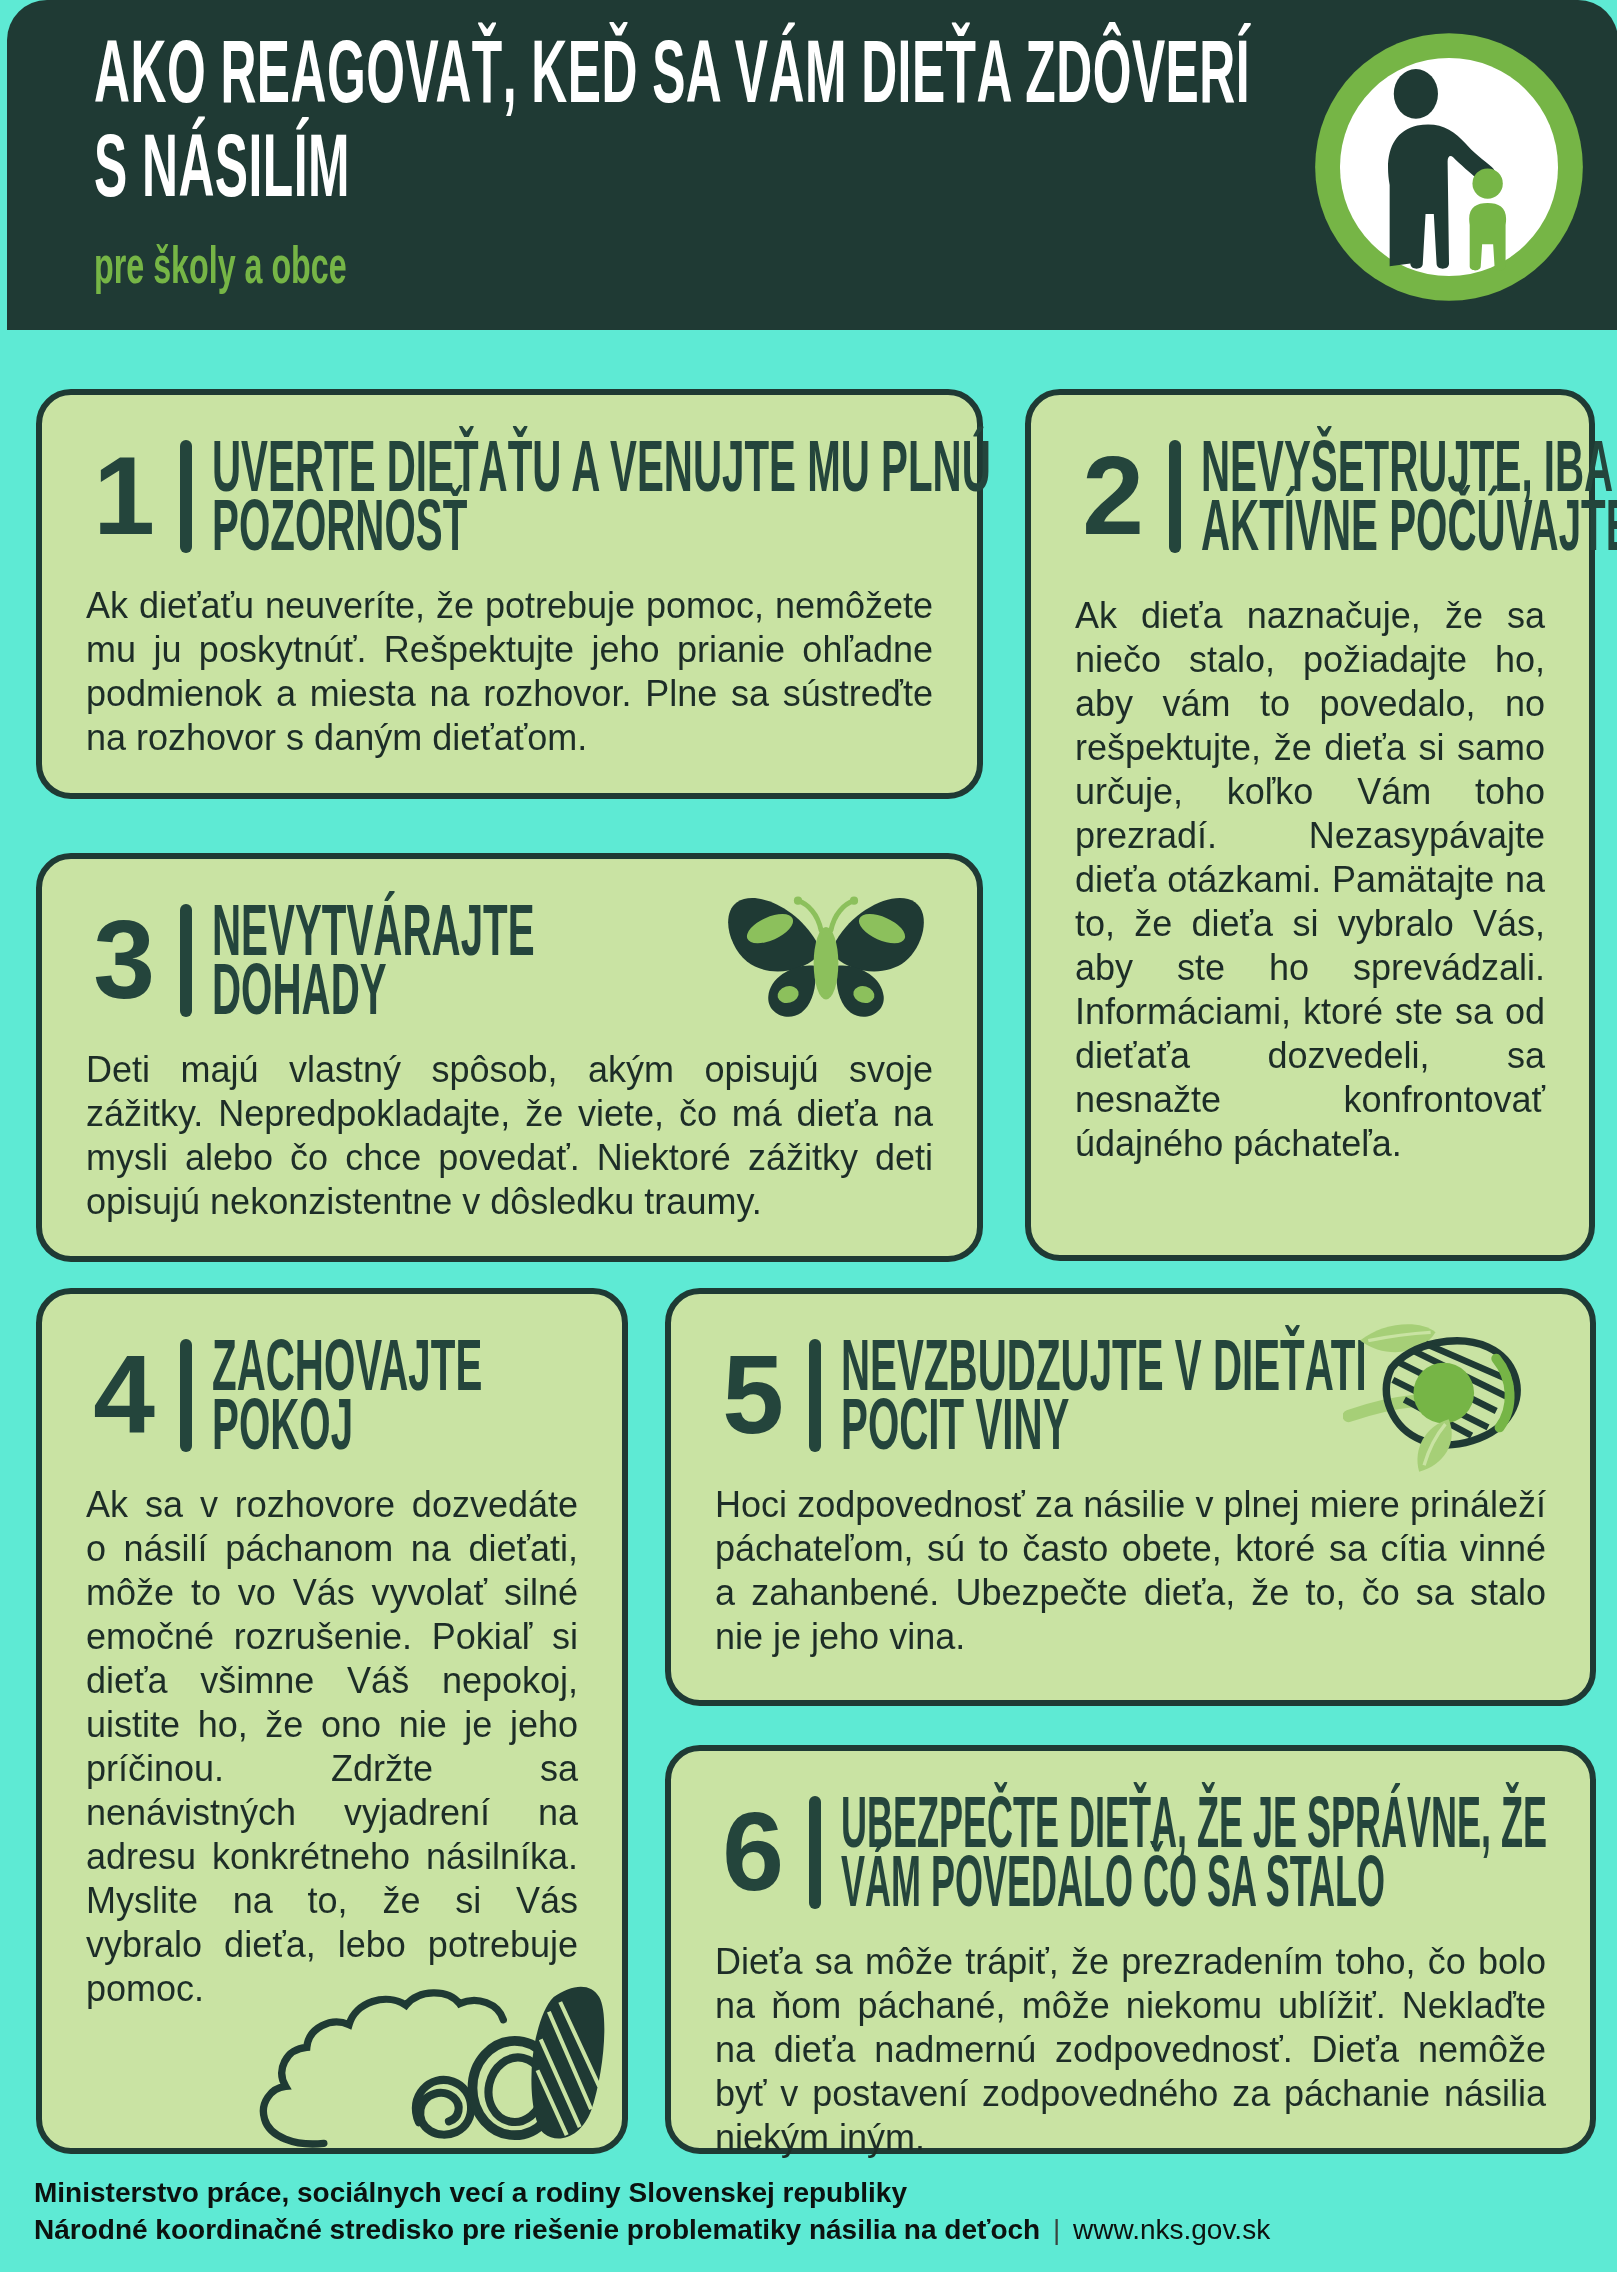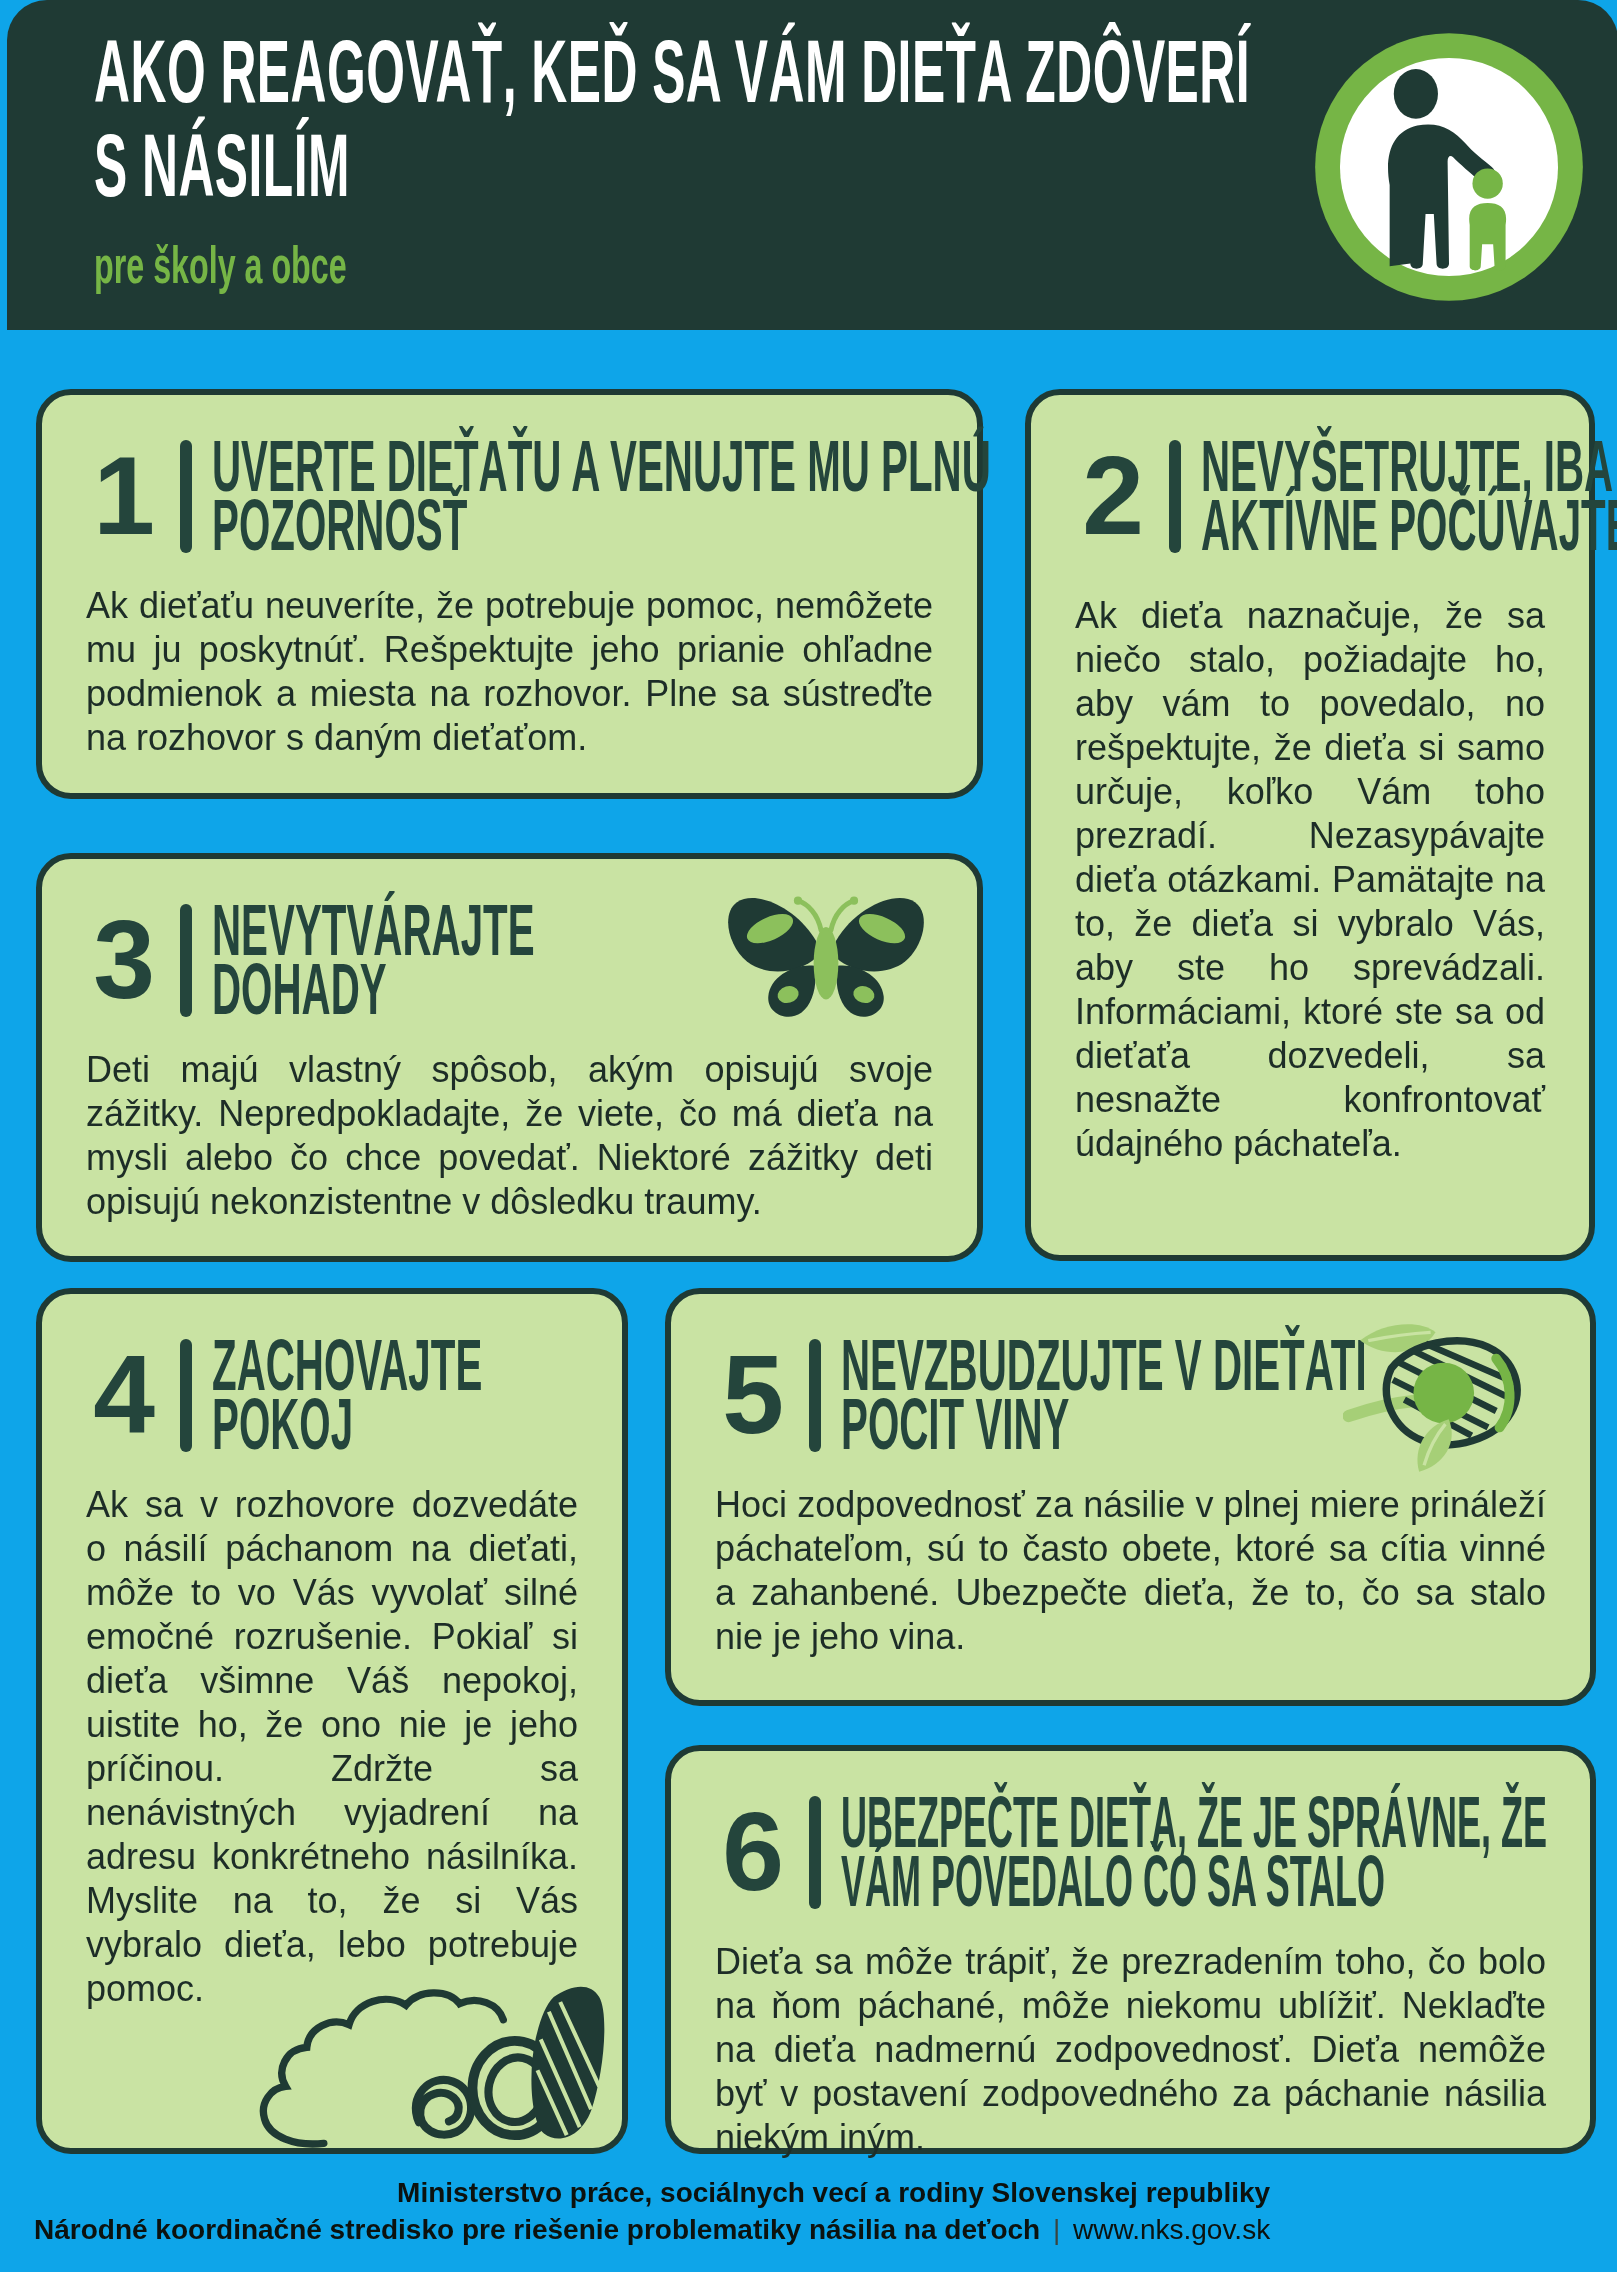--- a/index.html
+++ b/index.html
@@ -1,16 +1,16 @@
 <!DOCTYPE html>
 <html style="font-size:13.5px"><head>
 <meta charset="utf-8">
 <style>
   html,body{margin:0;padding:0;background:#ffffff;}
-  .page{position:relative;width:1618px;height:2273px;background:#0ea5e9;overflow:hidden;
+  .page{position:relative;width:1618px;height:2273px;background:#5eead4;overflow:hidden;
         font-family:"Liberation Sans","DejaVu Sans",sans-serif;}
 
   
   .header{position:absolute;left:6.7px;top:0;width:1611px;height:330px;
           background:#1f3a34;border-radius:40px 40px 0 0;}
   .hdr-title{position:absolute;left:87px;top:23.6px;color:#ffffff;font-weight:700;
              transform:scaleX(.56);transform-origin:left top;}
   .hdr-title .tl{font-size:89px;line-height:94px;white-space:nowrap;letter-spacing:0.8px;}
   .hdr-sub{position:absolute;left:87px;top:238px;color:#76b546;font-weight:700;
            font-size:52px;line-height:54px;white-space:nowrap;
@@ -32,21 +32,21 @@
         text-align:justify;}
   #card2 .body{margin-top:39px;}
 
   .deco{position:absolute;pointer-events:none;}
   #card3 .deco{left:666px;top:11.8px;width:236px;height:173px;}
   #card5 .deco{left:672px;top:17px;width:190px;height:164px;}
   #card4 .deco{left:201px;top:656px;width:381px;height:199px;}
 
   
   .footer{position:absolute;left:34px;top:2174px;color:#0c120f;}
-  .f-line{font-size:28px;line-height:37px;text-align:right;}
+  .f-line{font-size:28px;line-height:37px;}
   .f-bold{font-weight:700;}
   .f-sep{font-weight:400;color:#3a453f;padding:0 5px;}
   .f-url{font-weight:400;margin-top:20px;}
 </style>
 </head>
 <body>
 
 <div class="page">
 
   <header class="header">

